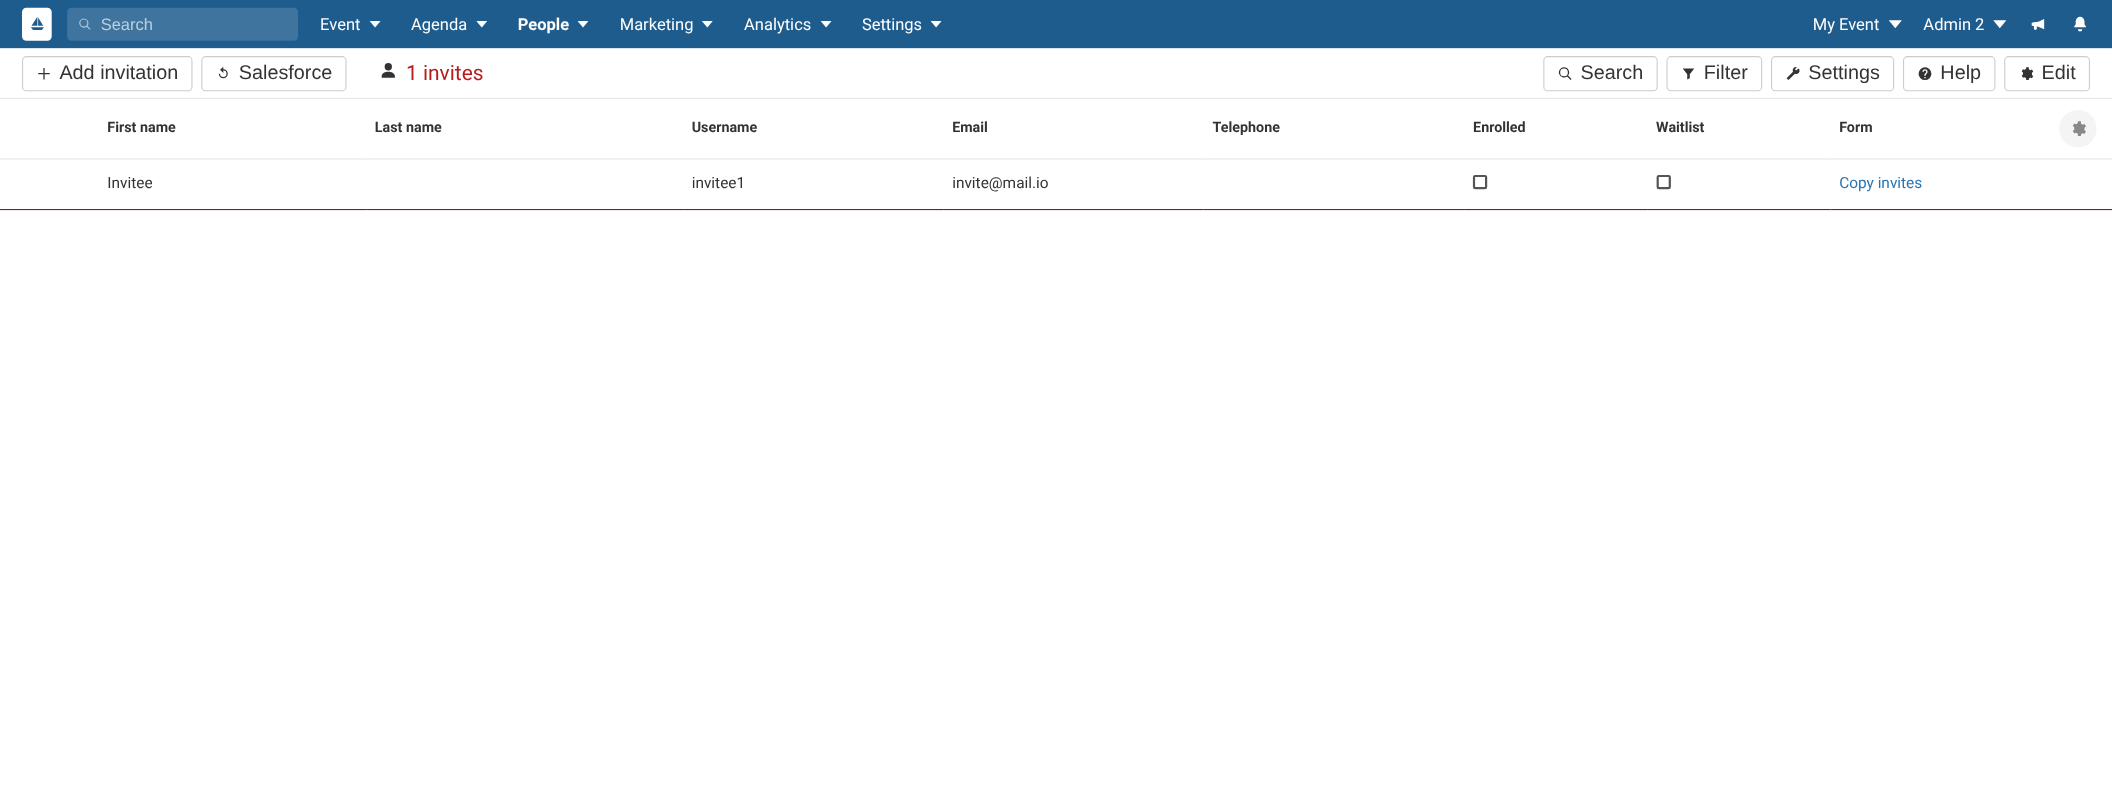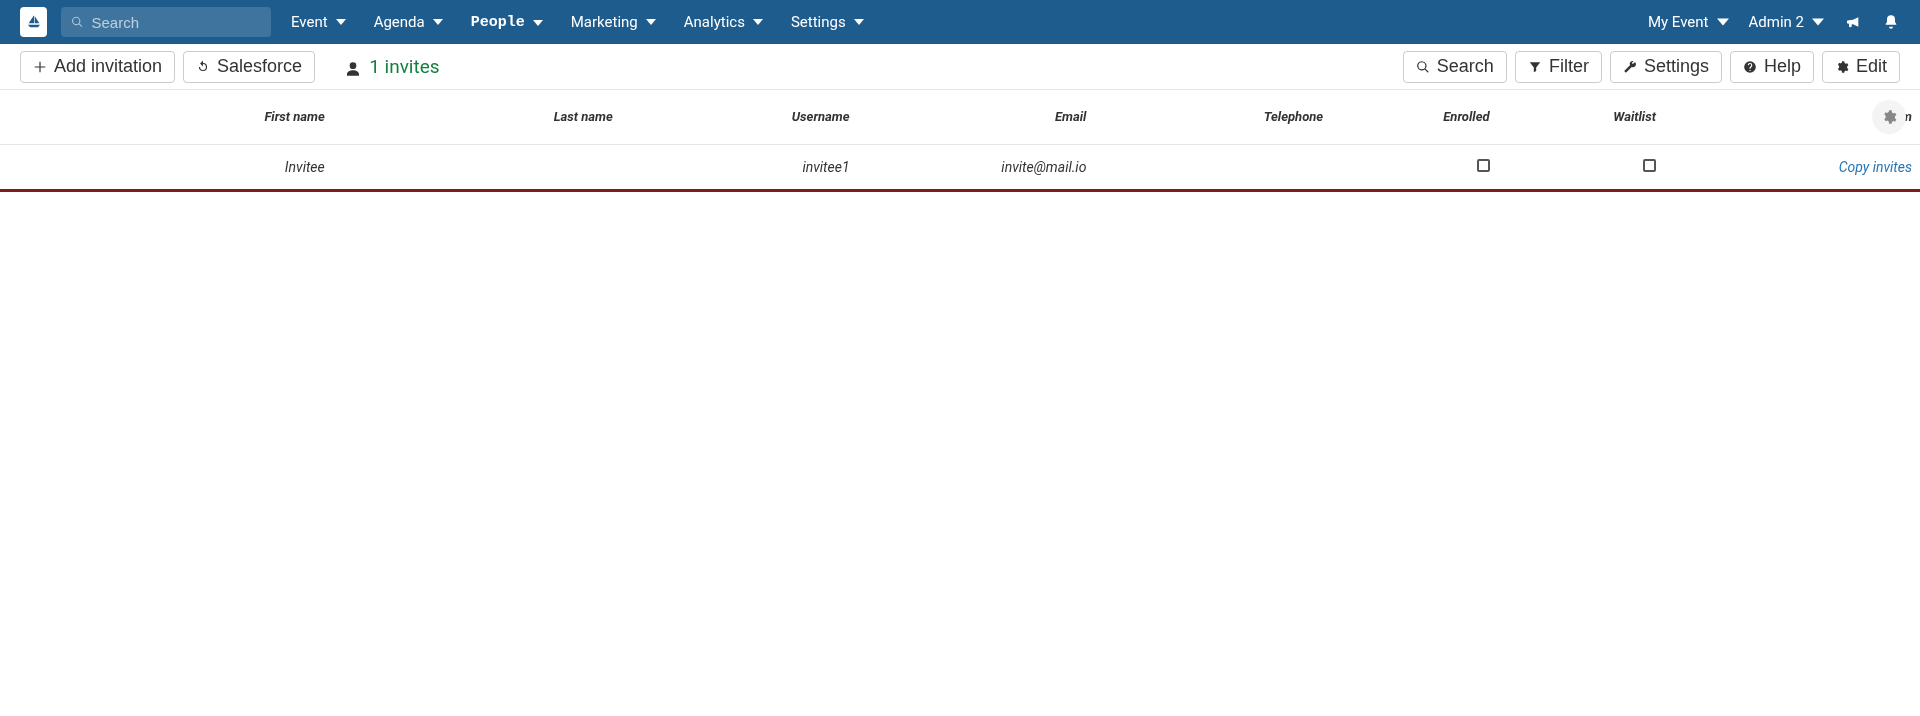--- a/index.html
+++ b/index.html
@@ -39,21 +39,21 @@
     color: #fff; font-size: 15px; width: 100%;
   }
   .search-wrap input::placeholder { color: rgba(255,255,255,0.65); }
 
   .nav-main { display: flex; align-items: flex-end; gap: 28px; flex: 1; }
   .nav-item {
     display: flex; align-items: center; gap: 8px;
     font-size: 15px; color: #fff; cursor: pointer;
     font-weight: 400;
   }
-  .nav-item.active { font-weight: 700; font-family: Liberation Mono, monospace; }
+  .nav-item.active { font-weight: 700; }
   .nav-item .chev { width: 10px; height: 10px; }
   .nav-right { display: flex; align-items: center; gap: 20px; }
   .nav-right .nav-item { gap: 8px; }
   .nav-icon-btn { width: 18px; height: 18px; cursor: pointer; display: flex; align-items:center; justify-content:center; }
   .nav-icon-btn svg { width: 16px; height: 16px; fill: #fff; }
 
   
   .toolbar {
     height: 46px;
     display: flex;
@@ -65,36 +65,36 @@
   }
   .btn {
     display: inline-flex; align-items: center; gap: 7px;
     height: 32px; padding: 0 12px;
     border: 1px solid #ccc; border-radius: 4px;
     background: #fff; color: #333; font-size: 18px;
     cursor: pointer;
   }
   .btn svg { width: 14px; height: 14px; fill: #333; }
   .toolbar-left { display: flex; align-items: center; gap: 8px; }
-  .invites-count { display: flex; align-items: flex-end; gap: 8px; margin-left: 22px; font-size: 19px; color: #15803d; }
+  .invites-count { display: flex; align-items: flex-start; gap: 8px; margin-left: 22px; font-size: 19px; color: #b91c1c; }
   .invites-count svg { width: 16px; height: 18px; fill: #333; }
   .toolbar-right { margin-left: auto; display: flex; align-items: center; gap: 8px; }
 
   
   .table-wrap { position: relative; }
   .tbl { width: 100%; border-collapse: collapse; table-layout: fixed; }
-  .tbl th, .tbl td { text-align: right; padding: 0 8px; white-space: nowrap; overflow: hidden; text-overflow: ellipsis; font-style: italic; }
+  .tbl th, .tbl td { text-align: left; padding: 0 8px; white-space: nowrap; overflow: hidden; text-overflow: ellipsis; }
   .tbl thead th {
     font-size: 13px; font-weight: 700; color: #333;
     height: 54px; border-bottom: 1px solid #e6e6e6;
     background: #fff;
   }
   .tbl tbody td {
     font-size: 14px; color: #333; height: 46px;
-    border-bottom: 3px solid #7f1d1d;
+    border-bottom: 1px solid #7f1d1d;
   }
   .col-check { width: 70px; text-align: center; }
   .col-first { width: 190px; }
   .col-last  { width: 225px; }
   .col-user  { width: 185px; }
   .col-email { width: 185px; }
   .col-tel   { width: 185px; }
   .col-enrolled { width: 130px; }
   .col-wait  { width: 130px; }
   .col-form  { width: 200px; }

